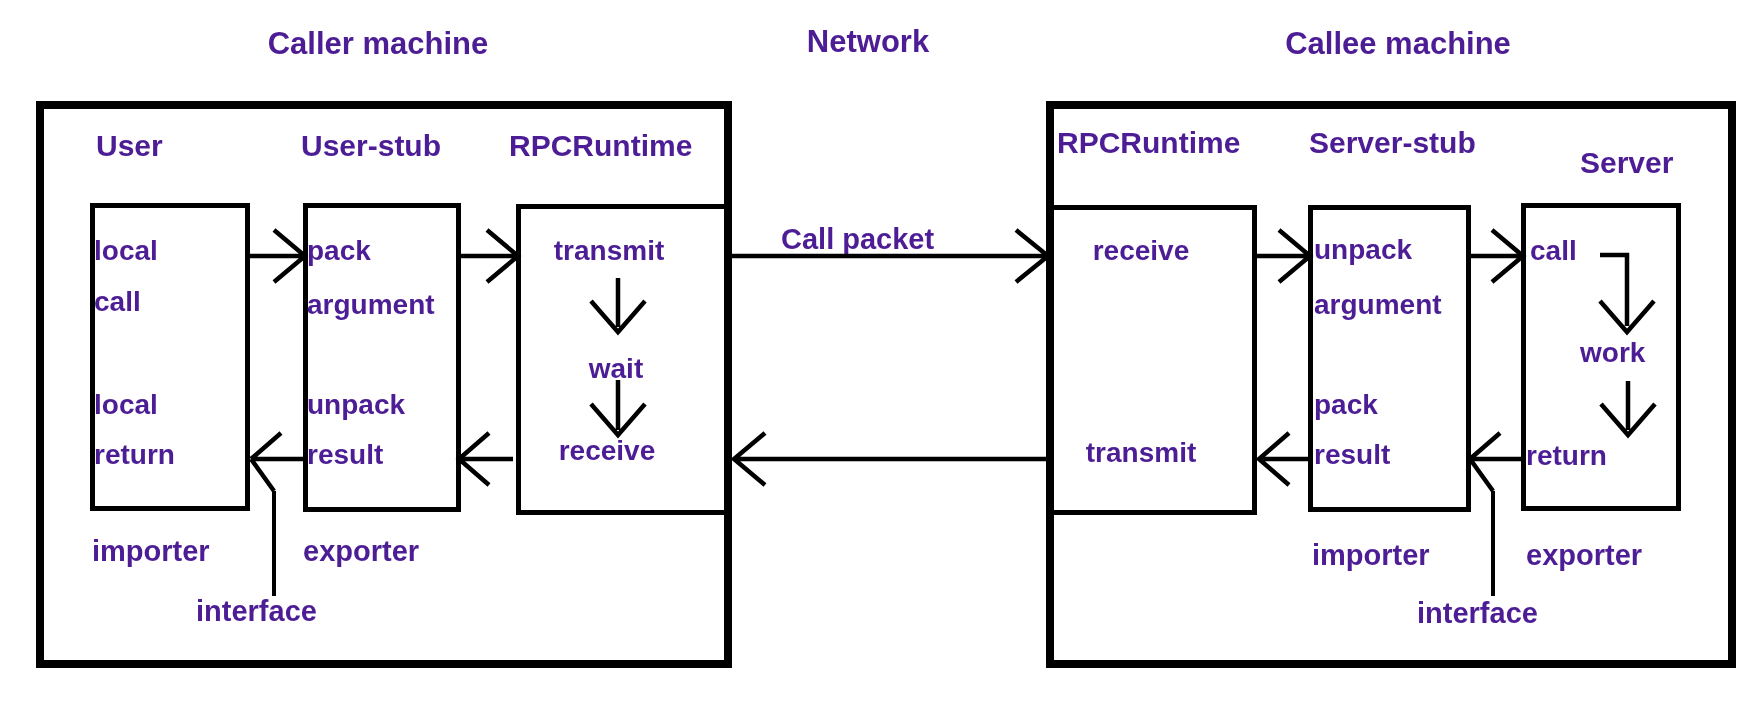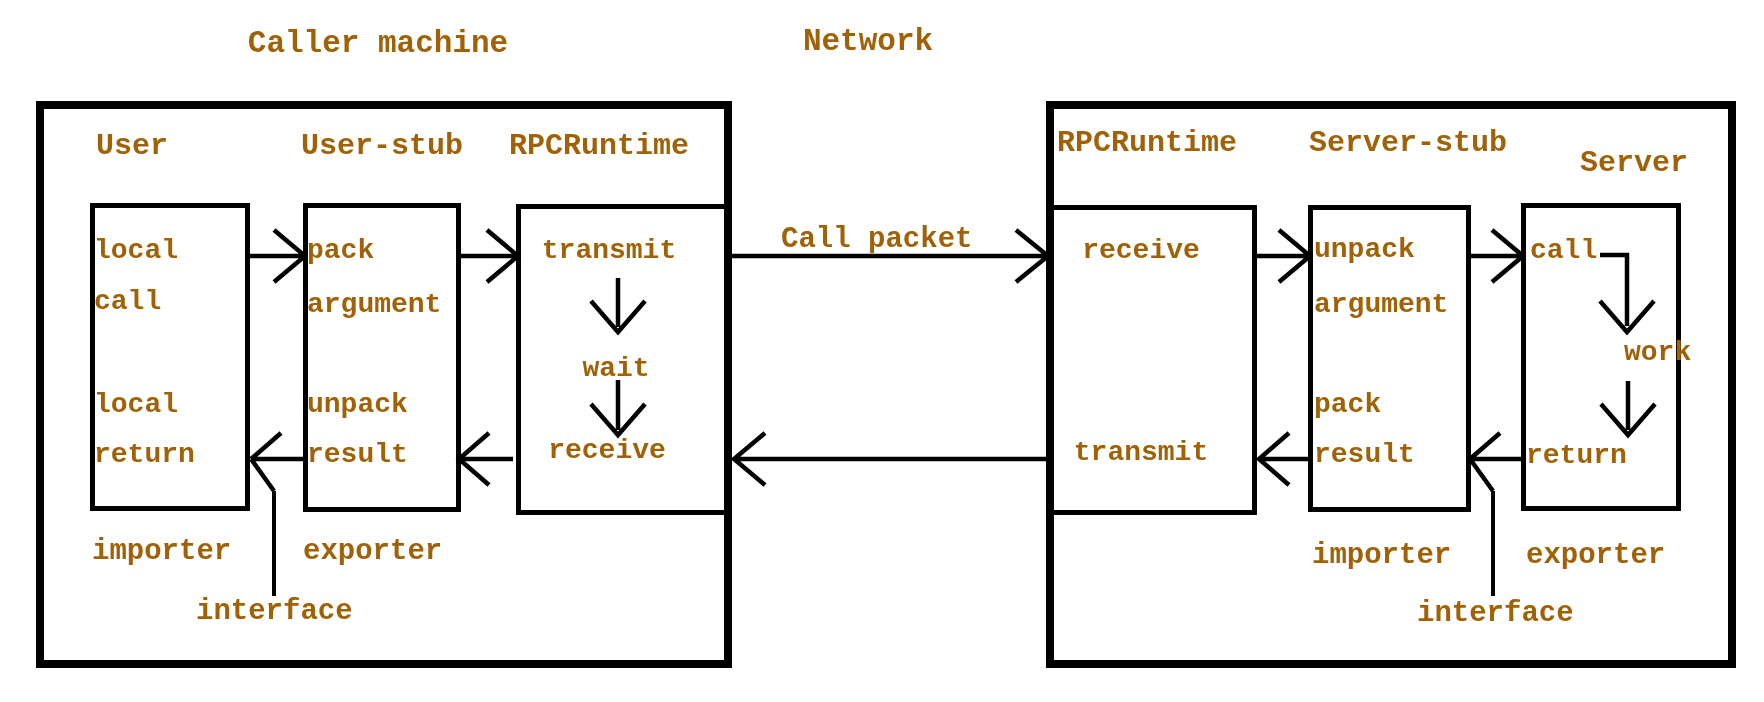--- a/index.html
+++ b/index.html
@@ -6,38 +6,39 @@
   .stage {
     position:relative; width:1764px; height:702px;
     background:#ffffff; overflow:hidden;
     font-family:"Liberation Sans", sans-serif;
     color:#000;
   }
   .bx { position:absolute; border:5px solid #000; box-sizing:border-box; background:transparent; }
   .bx-outer { border-width:8px; }
   .lbl {
     position:absolute; white-space:nowrap; font-weight:700;
-    line-height:1; letter-spacing:0px; color:#a16207;font-family:Liberation Mono, monospace;
+    line-height:1; letter-spacing:0px; color:#4c1d95;
   }
   .f31 { font-size:31px; }
   .f30 { font-size:30px; }
   .f29 { font-size:29px; }
   .f28 { font-size:28px; }
   .ctr { transform:translateX(-50%); }
   svg.overlay { position:absolute; left:0; top:0; width:1764px; height:702px; }
   svg.overlay path { stroke:#000; stroke-width:4.5; fill:none; stroke-linecap:butt; stroke-linejoin:miter; }
   svg.overlay path.thin { stroke-width:4; }
 </style>
 </head>
 <body>
 
 <div class="stage">
 
   <div class="lbl f31 ctr" style="left:378px; top:28px;">Caller machine</div>
   <div class="lbl f31 ctr" style="left:868px; top:26px;">Network</div>
+  <div class="lbl f31 ctr" style="left:1398px; top:28px;">Callee machine</div>
 
   <div class="bx bx-outer" style="left:36px;   top:101px; width:696px; height:567px;"></div>
   <div class="bx bx-outer" style="left:1046px; top:101px; width:690px; height:567px;"></div>
 
   <div class="lbl f30" style="left:96px;  top:131px;">User</div>
   <div class="lbl f30" style="left:301px; top:131px;">User-stub</div>
   <div class="lbl f30" style="left:509px; top:131px;">RPCRuntime</div>
 
   <div class="lbl f30" style="left:1057px; top:128px;">RPCRuntime</div>
   <div class="lbl f30" style="left:1309px; top:128px;">Server-stub</div>
@@ -69,21 +70,21 @@
 
   <div class="lbl f28 ctr" style="left:1141px; top:237px;">receive</div>
   <div class="lbl f28 ctr" style="left:1141px; top:439px;">transmit</div>
 
   <div class="lbl f28" style="left:1314px; top:236px;">unpack</div>
   <div class="lbl f28" style="left:1314px; top:291px;">argument</div>
   <div class="lbl f28" style="left:1314px; top:391px;">pack</div>
   <div class="lbl f28" style="left:1314px; top:441px;">result</div>
 
   <div class="lbl f28" style="left:1530px; top:237px;">call</div>
-  <div class="lbl f28" style="left:1580px; top:339px;margin-left:44px;">work</div>
+  <div class="lbl f28" style="left:1580px; top:339px;">work</div>
   <div class="lbl f28" style="left:1526px; top:442px;">return</div>
 
   <div class="lbl f29" style="left:92px;  top:537px;">importer</div>
   <div class="lbl f29" style="left:303px; top:537px;">exporter</div>
   <div class="lbl f29" style="left:196px; top:597px;">interface</div>
 
   <div class="lbl f29" style="left:1312px; top:541px;">importer</div>
   <div class="lbl f29" style="left:1526px; top:541px;">exporter</div>
   <div class="lbl f29" style="left:1417px; top:599px;">interface</div>
 

